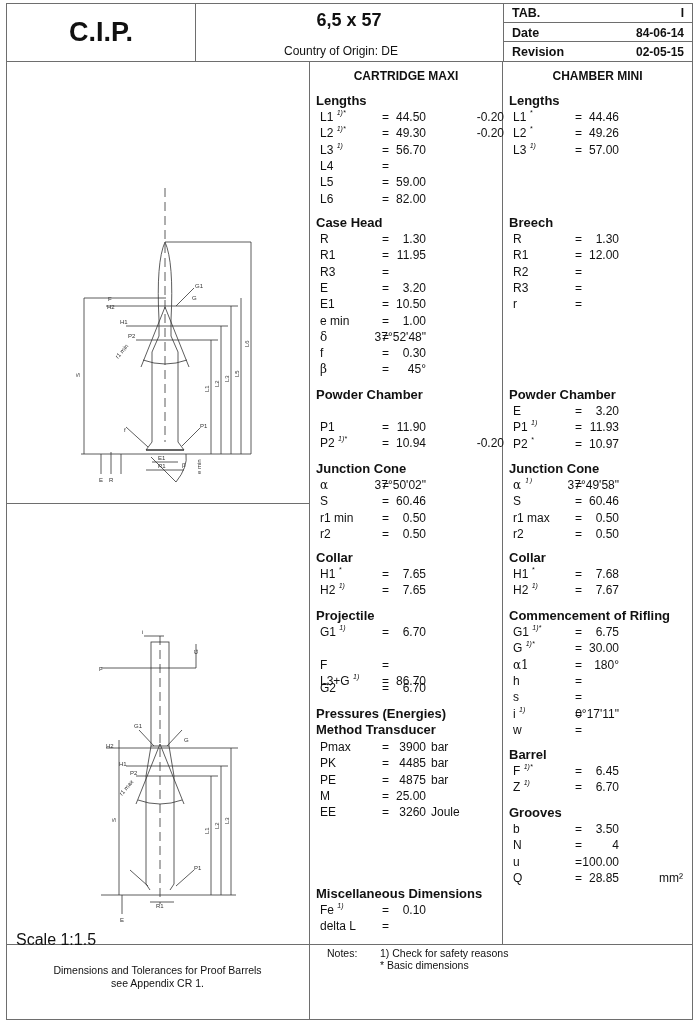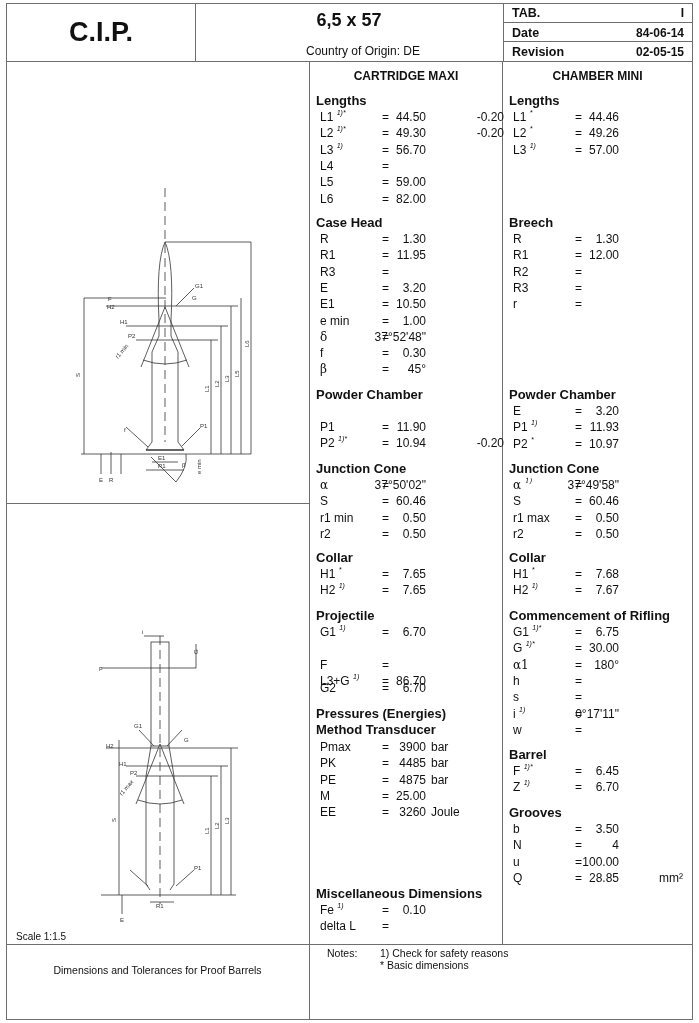--- a/index.html
+++ b/index.html
@@ -1,34 +1,34 @@
 <!DOCTYPE html>
 <html><head>
 <meta charset="utf-8">
 <style>
   html, body { margin: 0; padding: 0; background: #fff; }
   body { width: 699px; height: 1023px; position: relative; font-family: "Liberation Sans", sans-serif; color: #111; overflow: hidden; }
   .ln { position: absolute; background: #6e6e6e; }
   .abs { position: absolute; }
   .cip { left: 7px; top: 6px; width: 188px; height: 52px; display: flex; align-items: center; justify-content: center; font-weight: bold; font-size: 27px; }
   .title { left: 195px; top: 10px; width: 308px; text-align: center; font-weight: bold; font-size: 18px; }
-  .origin { left: 209px; top: 44px; width: 308px; text-align: center; font-size: 12px; }
+  .origin { left: 187px; top: 44px; width: 308px; text-align: center; font-size: 12px; }
   .hdr-k { font-weight: bold; font-size: 12.5px; }
   .hdr-v { font-weight: bold; font-size: 12px; text-align: right; }
   .colhead { font-weight: bold; font-size: 12px; text-align: center; }
   .sec { font-weight: bold; font-size: 13px; white-space: nowrap; }
   .row { position: absolute; height: 16px; font-size: 12px; white-space: nowrap; }
   .row .k { position: absolute; left: 0; }
   .row .eq { position: absolute; left: 62px; }
   .row .v { position: absolute; right: 0; text-align: right; }
   .row .tol { position: absolute; text-align: right; }
   .row .unit { position: absolute; }
   sup { font-size: 7px; font-style: italic; vertical-align: 6px; line-height: 0; }
   .greek { font-family: "DejaVu Serif", serif; font-size: 12px; }
-  .small { font-size: 10px; }
+  .small { font-size: 16px; }
   .foot { font-size: 10.5px; text-align: center; line-height: 13px; }
   .notes { font-size: 10.5px; line-height: 12px; }
   svg text { font-family: "Liberation Sans", sans-serif; }
 </style>
 </head>
 <body>
 
 <div class="ln" style="left:6px;top:3px;width:687px;height:1px;"></div>
 <div class="ln" style="left:6px;top:3px;width:1px;height:1017px;"></div>
 <div class="ln" style="left:692px;top:3px;width:1px;height:1017px;"></div>
@@ -503,16 +503,17 @@
     <text x="203" y="330" transform="rotate(-90 203 330)">L1</text>
     <text x="213" y="325" transform="rotate(-90 213 325)">L2</text>
     <text x="223" y="320" transform="rotate(-90 223 320)">L3</text>
   </g>
 </svg>
 
 <div class="abs small" style="left:16px;top:931px;">Scale 1:1.5</div>
 
 <div class="abs foot" style="left:6px;top:964px;width:303px;">
   <div>Dimensions and Tolerances for Proof Barrels</div>
+  <div>see Appendix CR 1.</div>
 </div>
 <div class="abs notes" style="left:327px;top:947px;">Notes:</div>
 <div class="abs notes" style="left:380px;top:947px;">1) Check for safety reasons</div>
 <div class="abs notes" style="left:380px;top:959px;">* Basic dimensions</div>
 
 </body></html>

